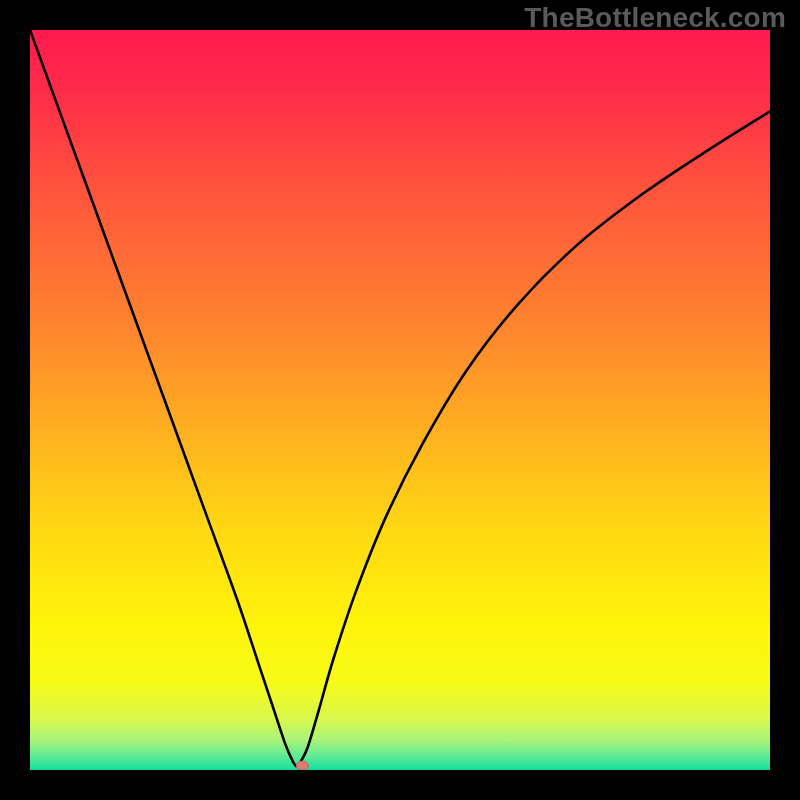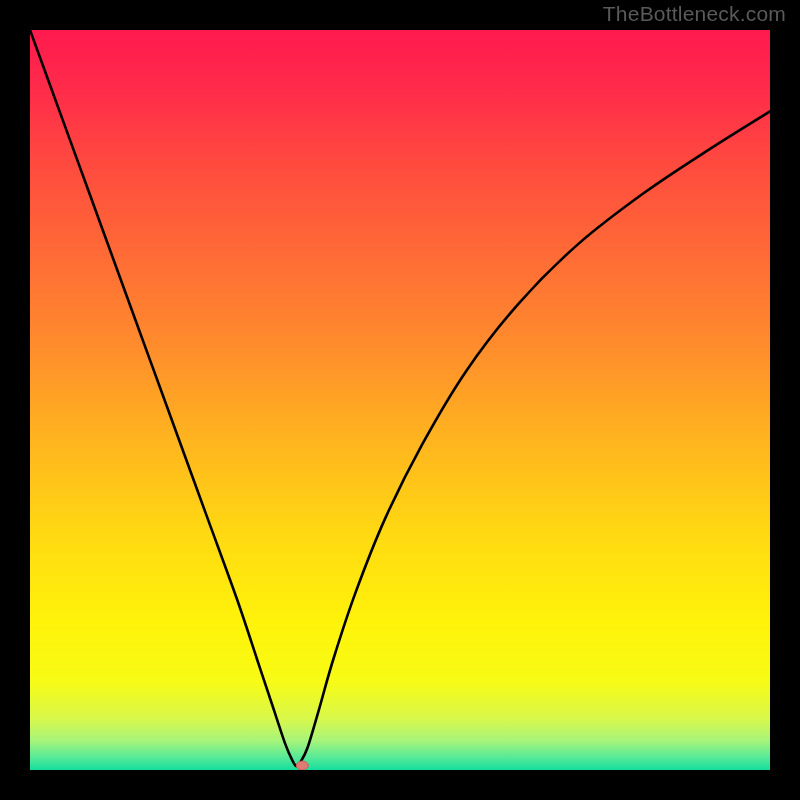--- a/index.html
+++ b/index.html
@@ -16,22 +16,22 @@
     left: 0;
     top: 0;
     width: 800px;
     height: 800px;
     background: #000;
   }
   .watermark {
     position: absolute;
     top: 2px;
     right: 14px;
-    font-size: 21px;
-    font-weight: 400;
+    font-size: 28px;
+    font-weight: 700;
     color: #5a5a5a;
     letter-spacing: 0.2px;
     z-index: 10;
   }
   .plot-wrap {
     position: absolute;
     left: 30px;
     top: 30px;
     width: 740px;
     height: 740px;

